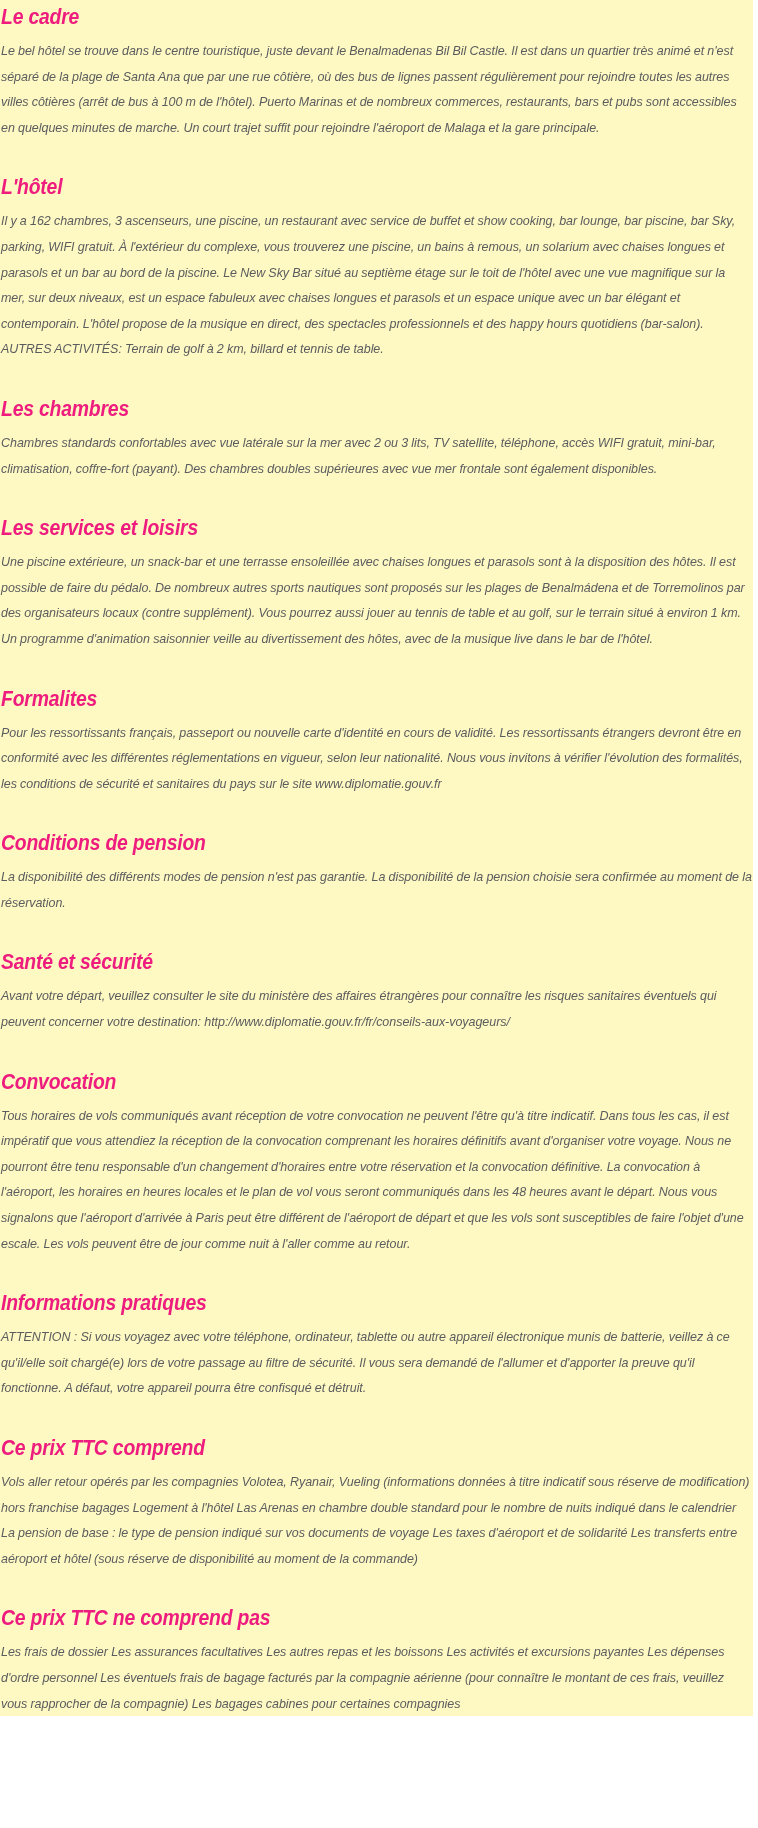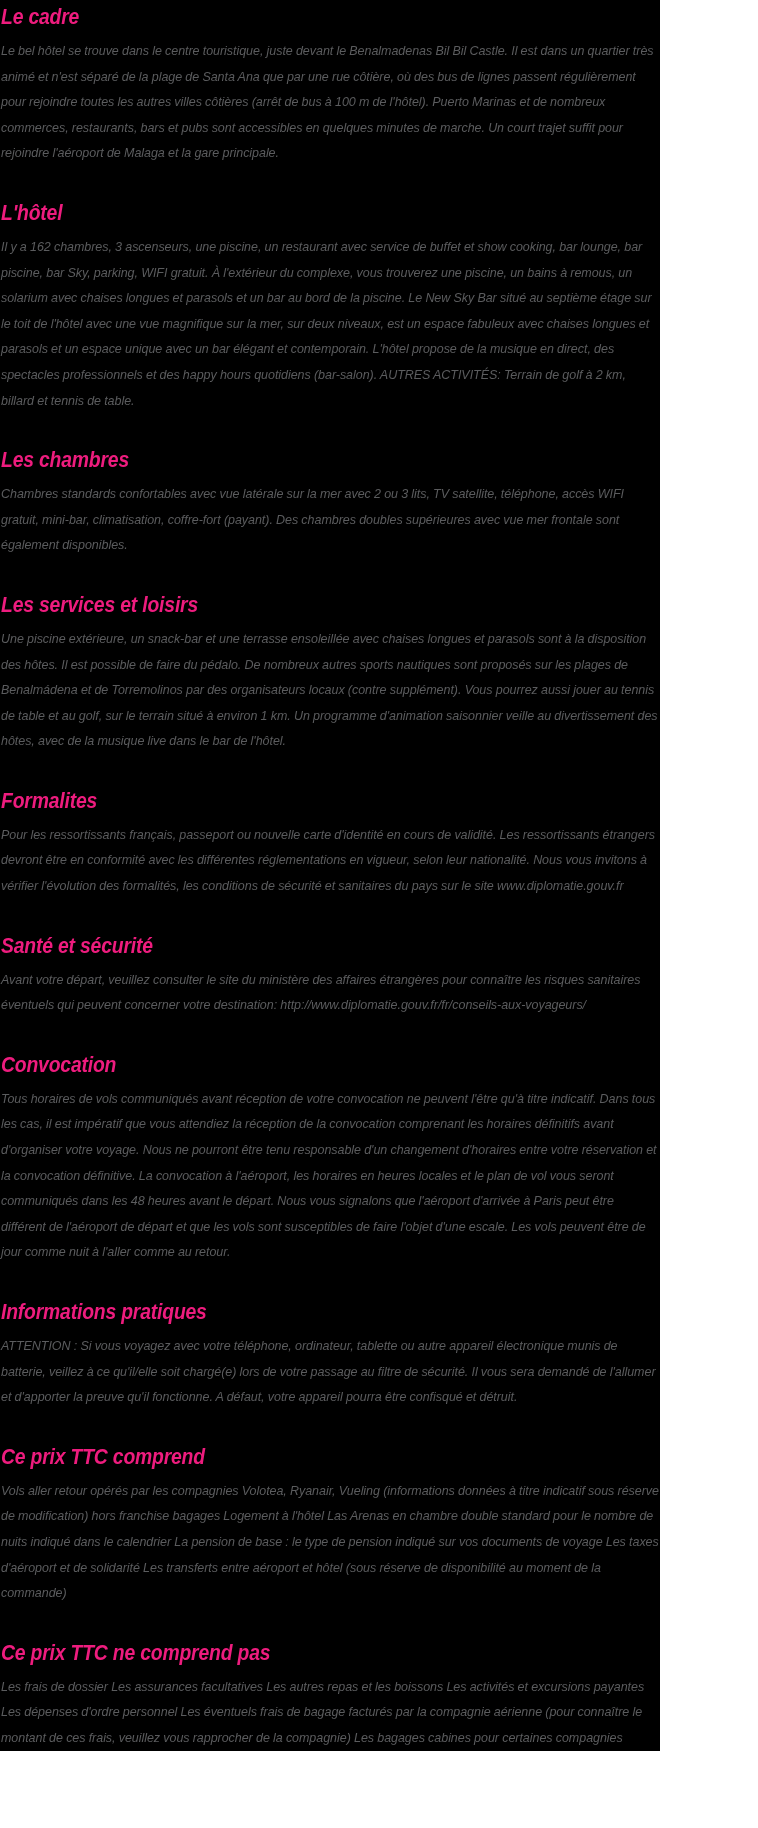--- a/index.html
+++ b/index.html
@@ -7,24 +7,24 @@
     margin: 0;
     padding: 0;
     background: #ffffff;
   }
   body {
     width: 758px;
     font-family: "Liberation Sans", "DejaVu Sans", sans-serif;
     -webkit-font-smoothing: antialiased;
   }
   .page {
-    width: 660px;
+    width: 753px;
     box-sizing: border-box;
     padding: 0 1px 0 1px;
-    background: #000000;
+    background: #fef9c3;
   }
   .section {
     margin: 0;
   }
   h2.section-title {
     font-family: "Liberation Sans", "DejaVu Sans", sans-serif;
     font-style: italic;
     font-weight: bold;
     font-size: 21.5px;
     line-height: 26px;
@@ -77,20 +77,24 @@
       </div>
       <div class="section">
         <h2 class="section-title" style="color: rgb(238, 28, 126);">Les services et loisirs</h2>
         <p class="section-body" style="color: rgb(91, 92, 94);">Une piscine extérieure, un snack-bar et une terrasse ensoleillée avec chaises longues et parasols sont à la disposition des hôtes. Il est possible de faire du pédalo. De nombreux autres sports nautiques sont proposés sur les plages de Benalmádena et de Torremolinos par des organisateurs locaux (contre supplément). Vous pourrez aussi jouer au tennis de table et au golf, sur le terrain situé à environ 1 km. Un programme d'animation saisonnier veille au divertissement des hôtes, avec de la musique live dans le bar de l'hôtel.</p>
       </div>
       <div class="section">
         <h2 class="section-title" style="color: rgb(238, 28, 126);">Formalites</h2>
         <p class="section-body" style="color: rgb(91, 92, 94);">Pour les ressortissants français, passeport ou nouvelle carte d'identité en cours de validité. Les ressortissants étrangers devront être en conformité avec les différentes réglementations en vigueur, selon leur nationalité. Nous vous invitons à vérifier l'évolution des formalités, les conditions de sécurité et sanitaires du pays sur le site www.diplomatie.gouv.fr</p>
       </div>
       <div class="section">
+        <h2 class="section-title" style="color: rgb(238, 28, 126);">Conditions de pension</h2>
+        <p class="section-body" style="color: rgb(91, 92, 94);">La disponibilité des différents modes de pension n'est pas garantie. La disponibilité de la pension choisie sera confirmée au moment de la réservation.</p>
+      </div>
+      <div class="section">
         <h2 class="section-title" style="color: rgb(238, 28, 126);">Santé et sécurité</h2>
         <p class="section-body" style="color: rgb(91, 92, 94);">Avant votre départ, veuillez consulter le site du ministère des affaires étrangères pour connaître les risques sanitaires éventuels qui peuvent concerner votre destination: http://www.diplomatie.gouv.fr/fr/conseils-aux-voyageurs/</p>
       </div>
       <div class="section">
         <h2 class="section-title" style="color: rgb(238, 28, 126);">Convocation</h2>
         <p class="section-body" style="color: rgb(91, 92, 94);">Tous horaires de vols communiqués avant réception de votre convocation ne peuvent l'être qu'à titre indicatif. Dans tous les cas, il est impératif que vous attendiez la réception de la convocation comprenant les horaires définitifs avant d'organiser votre voyage. Nous ne pourront être tenu responsable d'un changement d'horaires entre votre réservation et la convocation définitive. La convocation à l'aéroport, les horaires en heures locales et le plan de vol vous seront communiqués dans les 48 heures avant le départ. Nous vous signalons que l'aéroport d'arrivée à Paris peut être différent de l'aéroport de départ et que les vols sont susceptibles de faire l'objet d'une escale. Les vols peuvent être de jour comme nuit à l'aller comme au retour.</p>
       </div>
       <div class="section">
         <h2 class="section-title" style="color: rgb(238, 28, 126);">Informations pratiques</h2>
         <p class="section-body" style="color: rgb(91, 92, 94);">ATTENTION : Si vous voyagez avec votre téléphone, ordinateur, tablette ou autre appareil électronique munis de batterie, veillez à ce qu'il/elle soit chargé(e) lors de votre passage au filtre de sécurité. Il vous sera demandé de l'allumer et d'apporter la preuve qu'il fonctionne. A défaut, votre appareil pourra être confisqué et détruit.</p>

